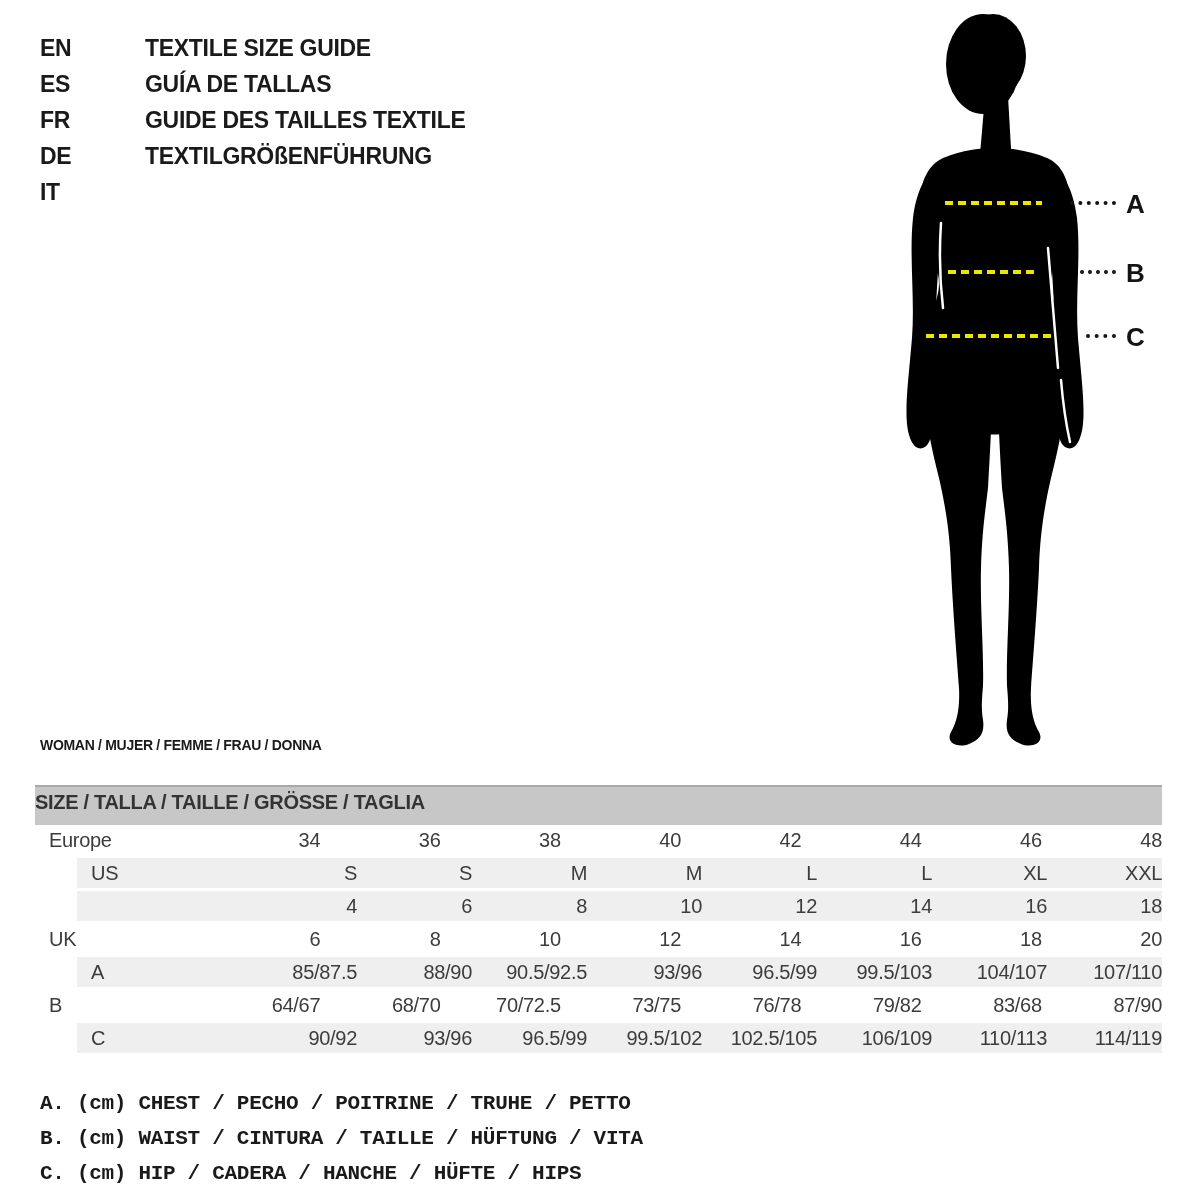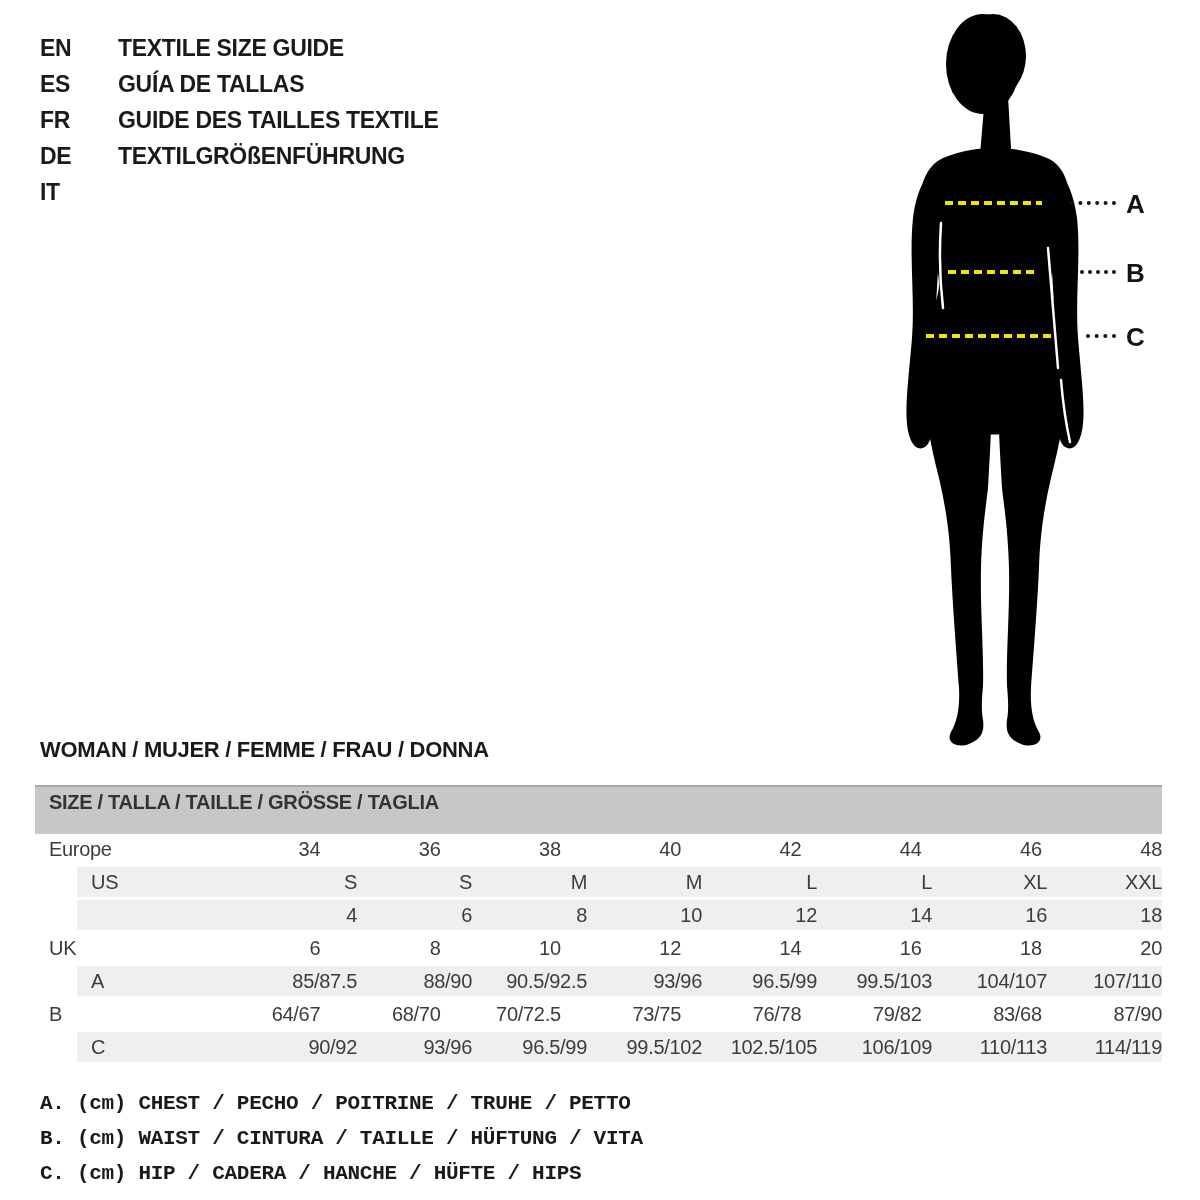--- a/index.html
+++ b/index.html
@@ -10,36 +10,36 @@
     --ink:#1a1a1a;
     --table-ink:#3c3c3c;
   }
   html,body{margin:0;padding:0;background:#fff;}
   .page{
     position:relative;width:1200px;height:1200px;background:#ffffff;
     font-family:"Liberation Sans", sans-serif;color:var(--ink);overflow:hidden;
   }
   
   .lang-list{position:absolute;left:40px;top:30px;}
-  .lang-row{display:flex;line-height:36px;font-size:23px;font-weight:700;letter-spacing:-0.3px;}
+  .lang-row{display:flex;line-height:36px;font-size:23px;font-weight:700;letter-spacing:-0.3px;gap:27px;}
   .lang-code{width:78px;}
   
   .figure-svg{position:absolute;left:895px;top:8px;width:200px;height:740px;}
   .sil{fill:var(--sil-color);}
   .sep{fill:none;stroke:#ffffff;stroke-width:2.5;stroke-linecap:round;}
   .measure{fill:none;stroke:var(--accent-yellow);stroke-width:4;stroke-dasharray:8 5;}
   .callout-line{position:absolute;height:0;border-top:4px dotted #141414;}
   .callout-label{position:absolute;font-size:26px;font-weight:700;color:#141414;}
   
-  .section-title{position:absolute;left:40px;top:737px;font-size:22px;font-weight:700;letter-spacing:-0.3px;}
+  .section-title{position:absolute;left:40px;top:737px;font-size:14px;font-weight:700;letter-spacing:-0.3px;}
   
   .size-table{position:absolute;left:35px;top:785px;width:1127px;}
   .table-header{
-    height:49px;line-height:30px;background:var(--header-bg);border-top:2px solid #a9a9a9;
-    box-sizing:border-box;padding-left:14px;font-size:20px;font-weight:700;color:#333;letter-spacing:-0.3px;
+    height:40px;line-height:30px;background:var(--header-bg);border-top:2px solid #a9a9a9;
+    box-sizing:border-box;font-size:20px;font-weight:700;color:#333;letter-spacing:-0.3px;
   }
   .t-row{display:flex;height:33px;box-sizing:border-box;border-bottom:3px solid #ffffff;align-items:center;
          font-size:20px;color:var(--table-ink);letter-spacing:-0.3px;}
   .t-row.shaded{background:var(--row-shade);margin-left:42px;}
   .t-label{width:165px;box-sizing:border-box;padding-left:14px;}
   .t-cell{flex:1;text-align:right;}
   
   .legend{position:absolute;left:40px;top:1086px;font-family:Liberation Mono, monospace;}
   .legend-line{font-size:21px;font-weight:700;line-height:35px;letter-spacing:-0.3px;}
 </style>

